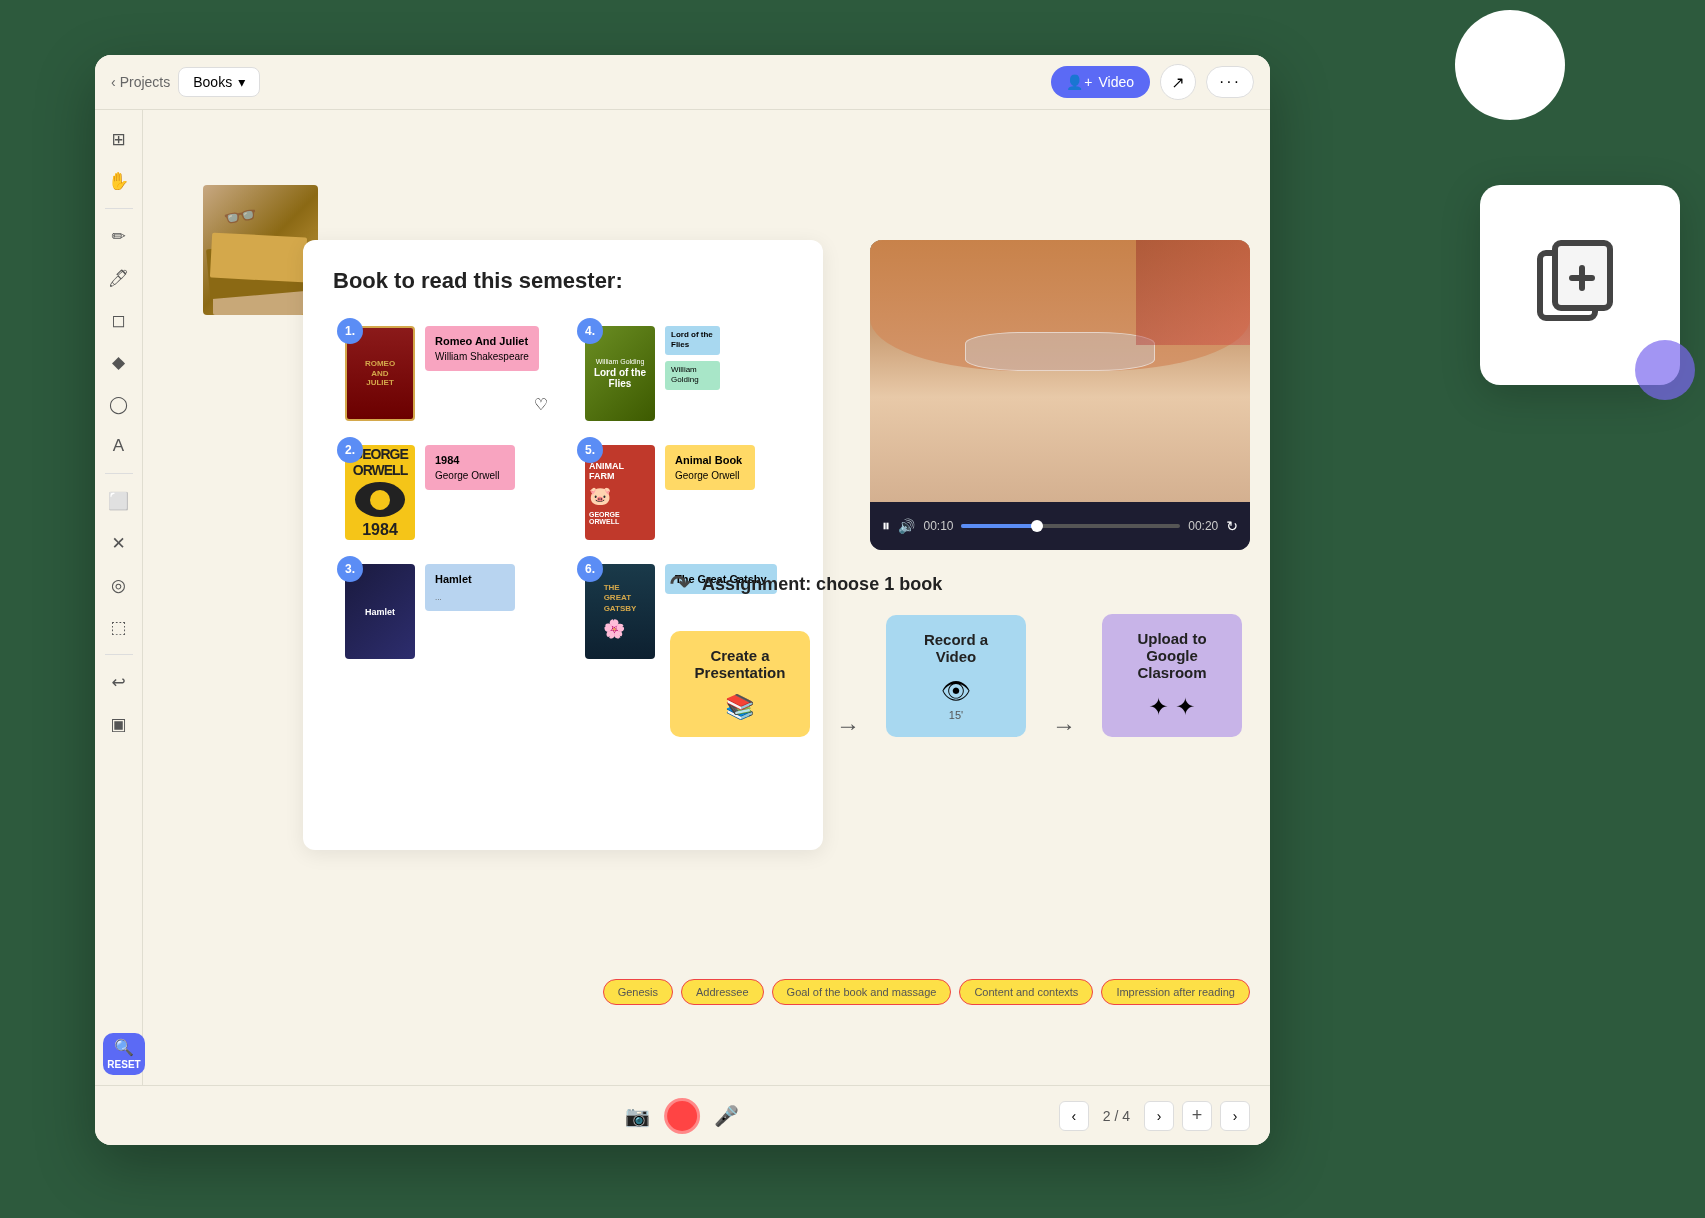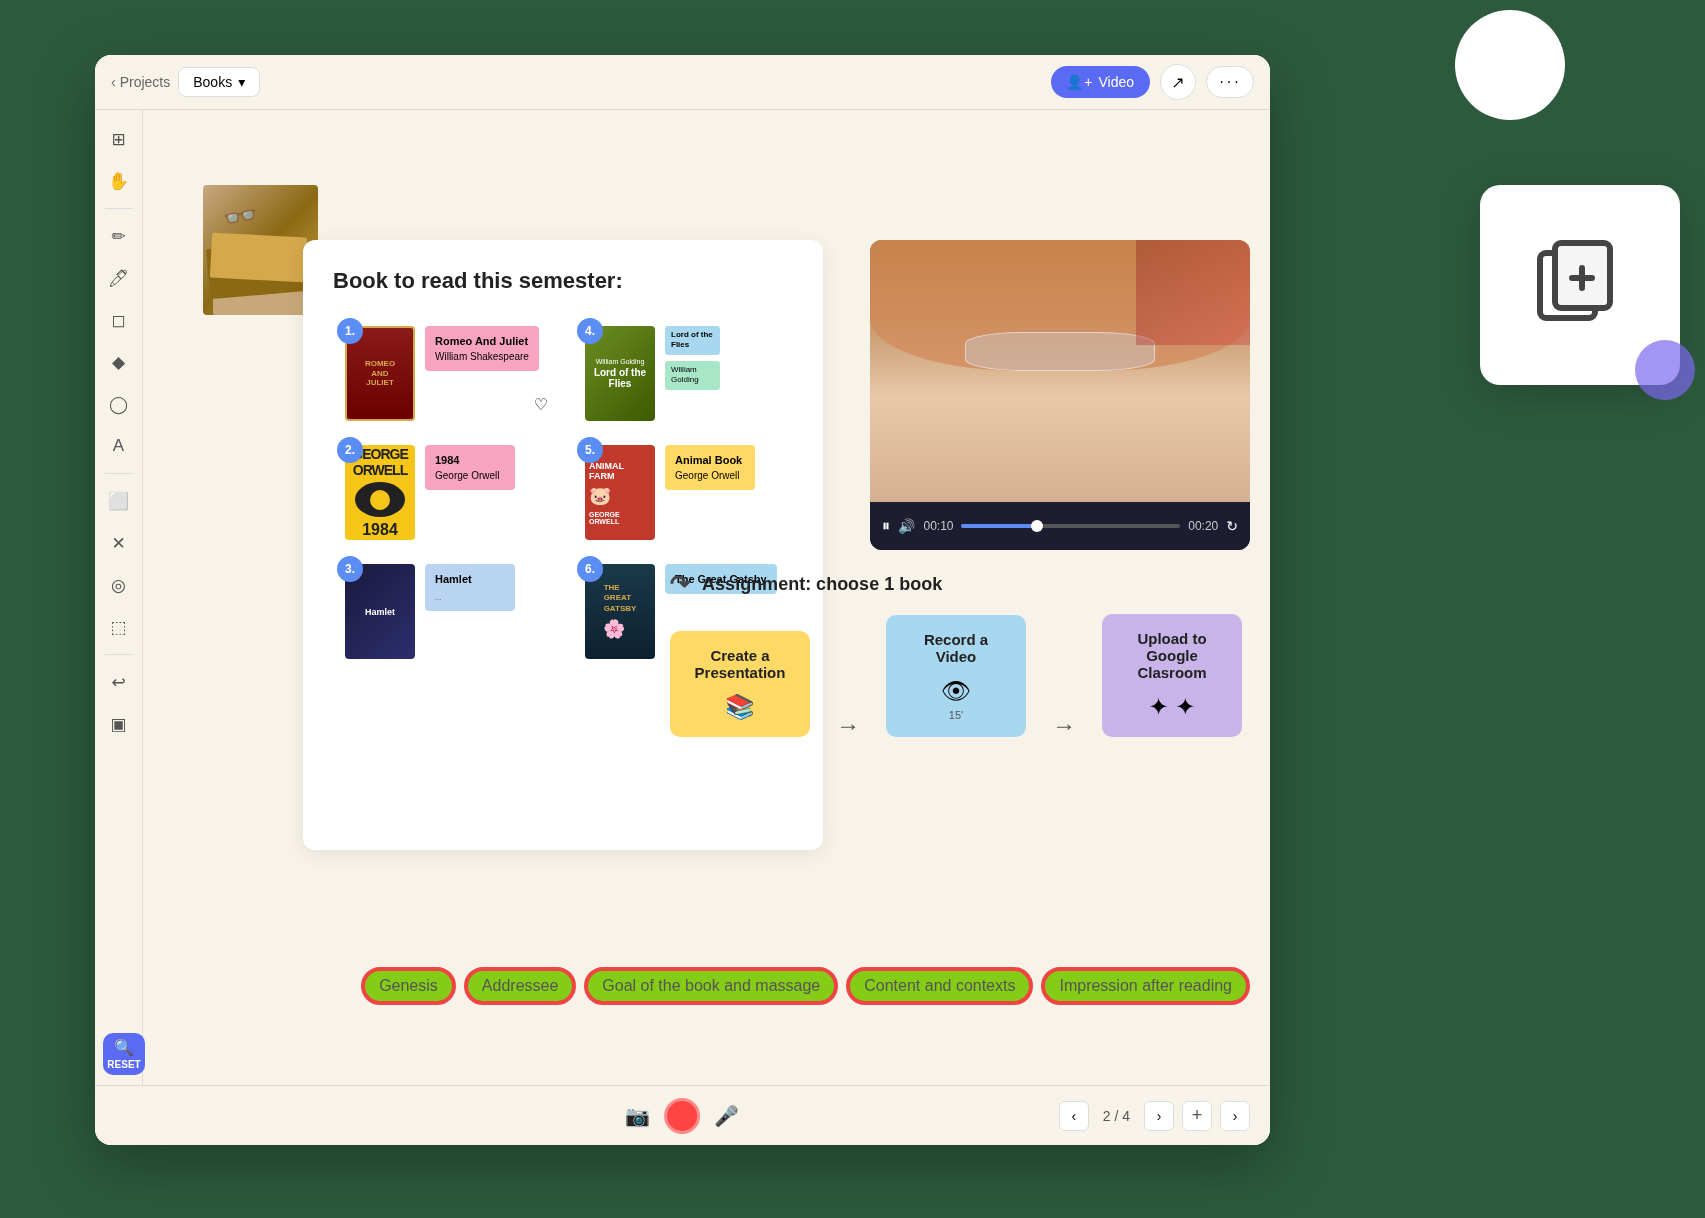--- a/index.html
+++ b/index.html
@@ -526,25 +526,25 @@
     
     .bottom-tabs {
       position: absolute;
       bottom: 80px;
       right: 20px;
       display: flex;
       gap: 8px;
     }
 
     .tab-chip {
-      background: #84cc16;
-      border: 4px solid #ef4444;
+      background: #fde047;
+      border: 1px solid #ef4444;
       border-radius: 20px;
       padding: 6px 14px;
-      font-size: 16px;
+      font-size: 11px;
       color: #555;
       cursor: pointer;
       white-space: nowrap;
     }
 
     
     .btn-reset {
       position: absolute;
       bottom: 70px;
       left: 8px;

